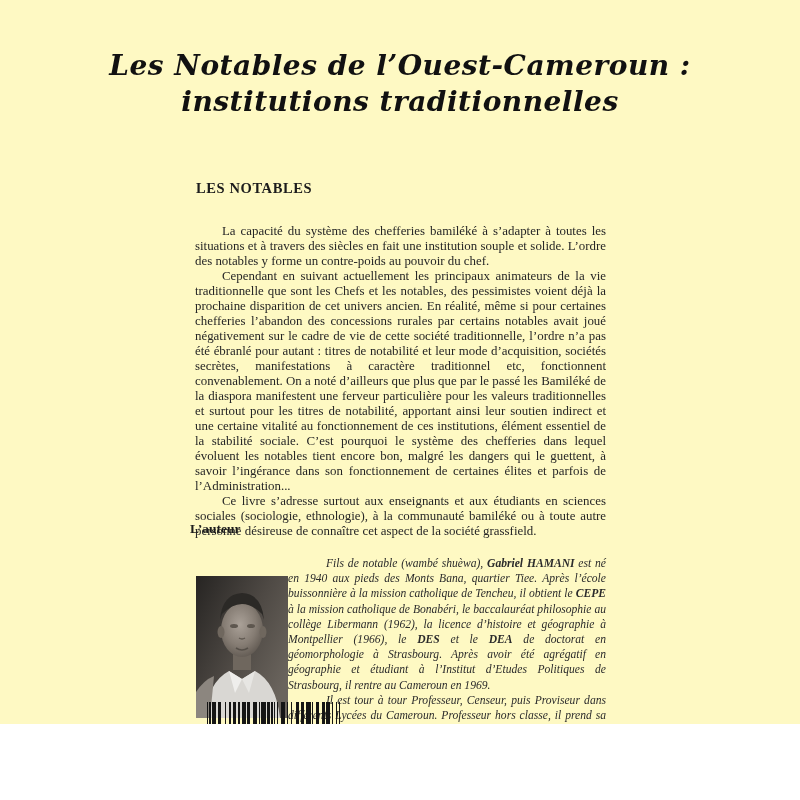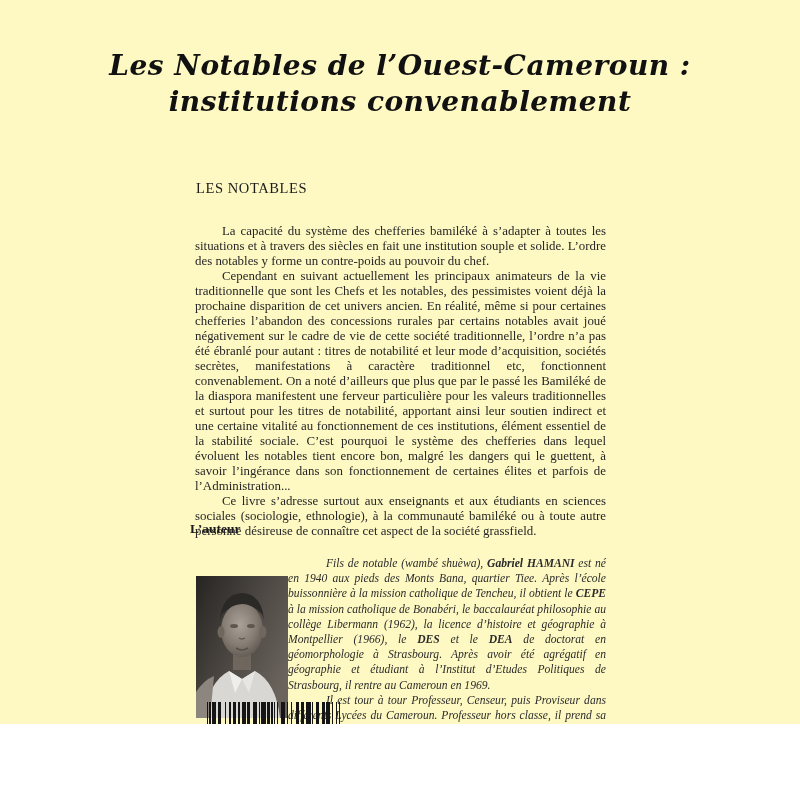--- a/index.html
+++ b/index.html
@@ -9,21 +9,21 @@
   }
   
   .title{
     position:absolute;top:48px;left:90px;right:90px;
     text-align:center;font-family:"DejaVu Serif",serif;
     font-style:italic;font-weight:700;color:#111;
     font-size:28px;line-height:36px;letter-spacing:0.5px;
   }
   .section-heading{
     position:absolute;left:196px;top:180px;margin:0;
-    font-size:14.5px;font-weight:normal;letter-spacing:0.6px;color:#1c1c1c;
+    font-size:14.5px;font-weight:bold;letter-spacing:0.6px;color:#1c1c1c;
     font-family:"Liberation Serif",serif;
   }
   .body-text{
     position:absolute;left:195px;top:224px;width:411px;
     font-size:12.9px;line-height:15px;text-align:justify;color:#262626;
   }
   .body-text p{margin:0;text-indent:27px;}
   .author-heading{
     position:absolute;left:190px;top:521px;margin:0;
     font-size:13.5px;font-weight:bold;color:#1c1c1c;
@@ -50,21 +50,21 @@
     font-family:"Liberation Serif",serif;
   }
 </style>
 </head>
 <body>
 
 <div class="page">
 
   <header class="title">
     <div>Les Notables de l’Ouest-Cameroun :</div>
-    <div>institutions convenablement</div>
+    <div>institutions traditionnelles</div>
   </header>
 
   <h2 class="section-heading">LES NOTABLES</h2>
 
   <div class="body-text">
     <p>La capacité du système des chefferies bamiléké à s’adapter à toutes les situations et à travers des siècles en fait une institution souple et solide. L’ordre des notables y forme un contre-poids au pouvoir du chef.</p>
     <p>Cependant en suivant actuellement les principaux animateurs de la vie traditionnelle que sont les Chefs et les notables, des pessimistes voient déjà la prochaine disparition de cet univers ancien. En réalité, même si pour certaines chefferies l’abandon des concessions rurales par certains notables avait joué négativement sur le cadre de vie de cette société traditionnelle, l’ordre n’a pas été ébranlé pour autant : titres de notabilité et leur mode d’acquisition, sociétés secrètes, manifestations à caractère traditionnel etc, fonctionnent convenablement. On a noté d’ailleurs que plus que par le passé les Bamiléké de la diaspora manifestent une ferveur particulière pour les valeurs traditionnelles et surtout pour les titres de notabilité, apportant ainsi leur soutien indirect et une certaine vitalité au fonctionnement de ces institutions, élément essentiel de la stabilité sociale. C’est pourquoi le système des chefferies dans lequel évoluent les notables tient encore bon, malgré les dangers qui le guettent, à savoir l’ingérance dans son fonctionnement de certaines élites et parfois de l’Administration...</p>
     <p>Ce livre s’adresse surtout aux enseignants et aux étudiants en sciences sociales (sociologie, ethnologie), à la communauté bamiléké ou à toute autre personne désireuse de connaître cet aspect de la société grassfield.</p>
   </div>
 

